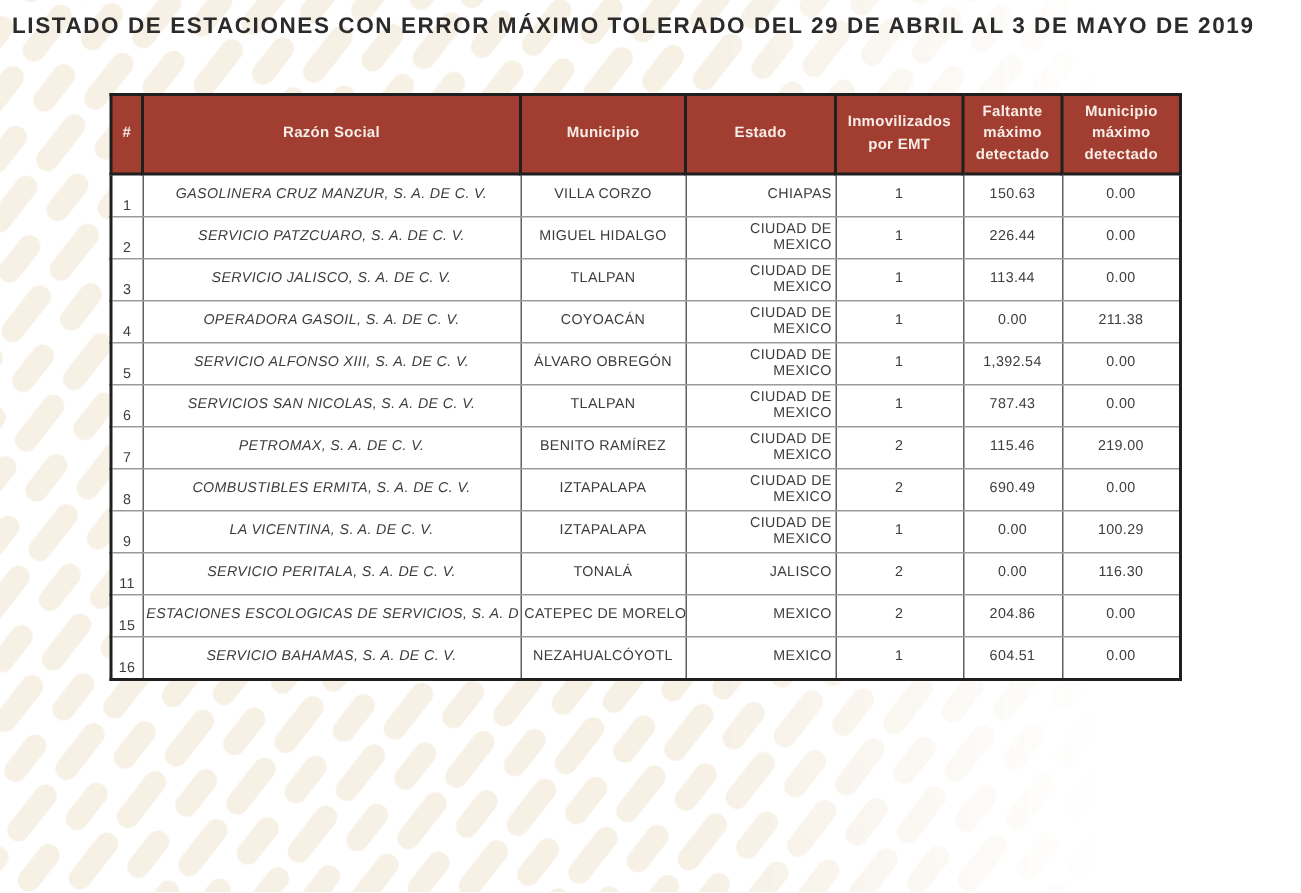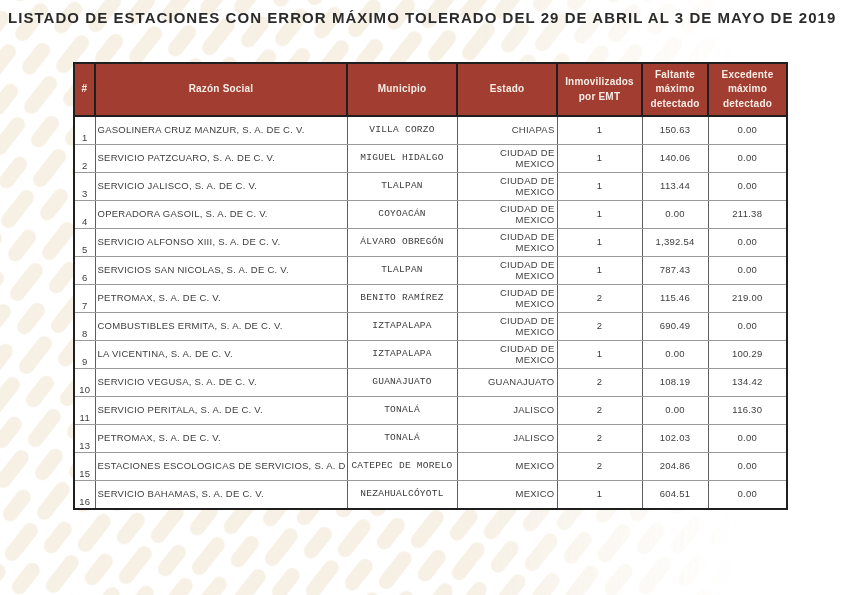--- a/index.html
+++ b/index.html
@@ -27,22 +27,22 @@
     text-align:center;vertical-align:middle;height:51px;padding:0 3px;
   }
   table.stations td{
     border-top:1px solid #9a9a9a;border-bottom:1px solid #9a9a9a;
     border-left:1px solid #5f5f5f;border-right:1px solid #5f5f5f;
     font-size:9.5px;color:#3d3d3d;letter-spacing:.25px;line-height:1.15;
     height:27px;padding:0 2px;background:#ffffff;overflow:hidden;
   }
   table.stations tr{height:28px;}
   td.col-num{vertical-align:bottom;text-align:center;padding-bottom:3px;font-size:9px;}
-  td.col-razon{text-align:left;padding-left:3px;white-space:nowrap;}
-  td.col-municipio{text-align:center;white-space:nowrap;padding:0 1px;font-family:Liberation Mono, monospace;}
+  td.col-razon{text-align:center;padding-left:3px;white-space:nowrap;font-style:italic;}
+  td.col-municipio{text-align:center;white-space:nowrap;padding:0 1px;}
   td.col-estado{text-align:right;padding:0 16px;}
   td.col-inmov,td.col-faltante,td.col-excedente{text-align:center;}
 </style>
 </head>
 <body>
 
 <div id="canvas">
 
   <svg id="watermark" width="867" height="595" viewBox="0 0 867 595" aria-hidden="true">
     <defs>
@@ -78,40 +78,40 @@
         <col style="width:79px">
       </colgroup>
       <thead>
         <tr>
           <th>#</th>
           <th>Razón Social</th>
           <th>Municipio</th>
           <th>Estado</th>
           <th>Inmovilizados por EMT</th>
           <th>Faltante máximo detectado</th>
-          <th>Excedente máximo detectado</th>
+          <th>Municipio máximo detectado</th>
         </tr>
       </thead>
       <tbody id="table-body">
           <tr>
             <td class="col-num">1</td>
             <td class="col-razon">GASOLINERA CRUZ MANZUR, S. A. DE C. V.</td>
             <td class="col-municipio">VILLA CORZO</td>
             <td class="col-estado">CHIAPAS</td>
             <td class="col-inmov">1</td>
             <td class="col-faltante">150.63</td>
             <td class="col-excedente">0.00</td>
           </tr>
           <tr>
             <td class="col-num">2</td>
             <td class="col-razon">SERVICIO PATZCUARO, S. A. DE C. V.</td>
             <td class="col-municipio">MIGUEL HIDALGO</td>
             <td class="col-estado">CIUDAD DE MEXICO</td>
             <td class="col-inmov">1</td>
-            <td class="col-faltante">140.06</td>
+            <td class="col-faltante">226.44</td>
             <td class="col-excedente">0.00</td>
           </tr>
           <tr>
             <td class="col-num">3</td>
             <td class="col-razon">SERVICIO JALISCO, S. A. DE C. V.</td>
             <td class="col-municipio">TLALPAN</td>
             <td class="col-estado">CIUDAD DE MEXICO</td>
             <td class="col-inmov">1</td>
             <td class="col-faltante">113.44</td>
             <td class="col-excedente">0.00</td>
@@ -162,49 +162,31 @@
             <td class="col-excedente">0.00</td>
           </tr>
           <tr>
             <td class="col-num">9</td>
             <td class="col-razon">LA VICENTINA, S. A. DE C. V.</td>
             <td class="col-municipio">IZTAPALAPA</td>
             <td class="col-estado">CIUDAD DE MEXICO</td>
             <td class="col-inmov">1</td>
             <td class="col-faltante">0.00</td>
             <td class="col-excedente">100.29</td>
-          </tr>
-          <tr>
-            <td class="col-num">10</td>
-            <td class="col-razon">SERVICIO VEGUSA, S. A. DE C. V.</td>
-            <td class="col-municipio">GUANAJUATO</td>
-            <td class="col-estado">GUANAJUATO</td>
-            <td class="col-inmov">2</td>
-            <td class="col-faltante">108.19</td>
-            <td class="col-excedente">134.42</td>
           </tr>
           <tr>
             <td class="col-num">11</td>
             <td class="col-razon">SERVICIO PERITALA, S. A. DE C. V.</td>
             <td class="col-municipio">TONALÁ</td>
             <td class="col-estado">JALISCO</td>
             <td class="col-inmov">2</td>
             <td class="col-faltante">0.00</td>
             <td class="col-excedente">116.30</td>
           </tr>
           <tr>
-            <td class="col-num">13</td>
-            <td class="col-razon">PETROMAX, S. A. DE C. V.</td>
-            <td class="col-municipio">TONALÁ</td>
-            <td class="col-estado">JALISCO</td>
-            <td class="col-inmov">2</td>
-            <td class="col-faltante">102.03</td>
-            <td class="col-excedente">0.00</td>
-          </tr>
-          <tr>
             <td class="col-num">15</td>
             <td class="col-razon">ESTACIONES ESCOLOGICAS DE SERVICIOS, S. A. D</td>
             <td class="col-municipio">CATEPEC DE MORELO</td>
             <td class="col-estado">MEXICO</td>
             <td class="col-inmov">2</td>
             <td class="col-faltante">204.86</td>
             <td class="col-excedente">0.00</td>
           </tr>
           <tr>
             <td class="col-num">16</td>

